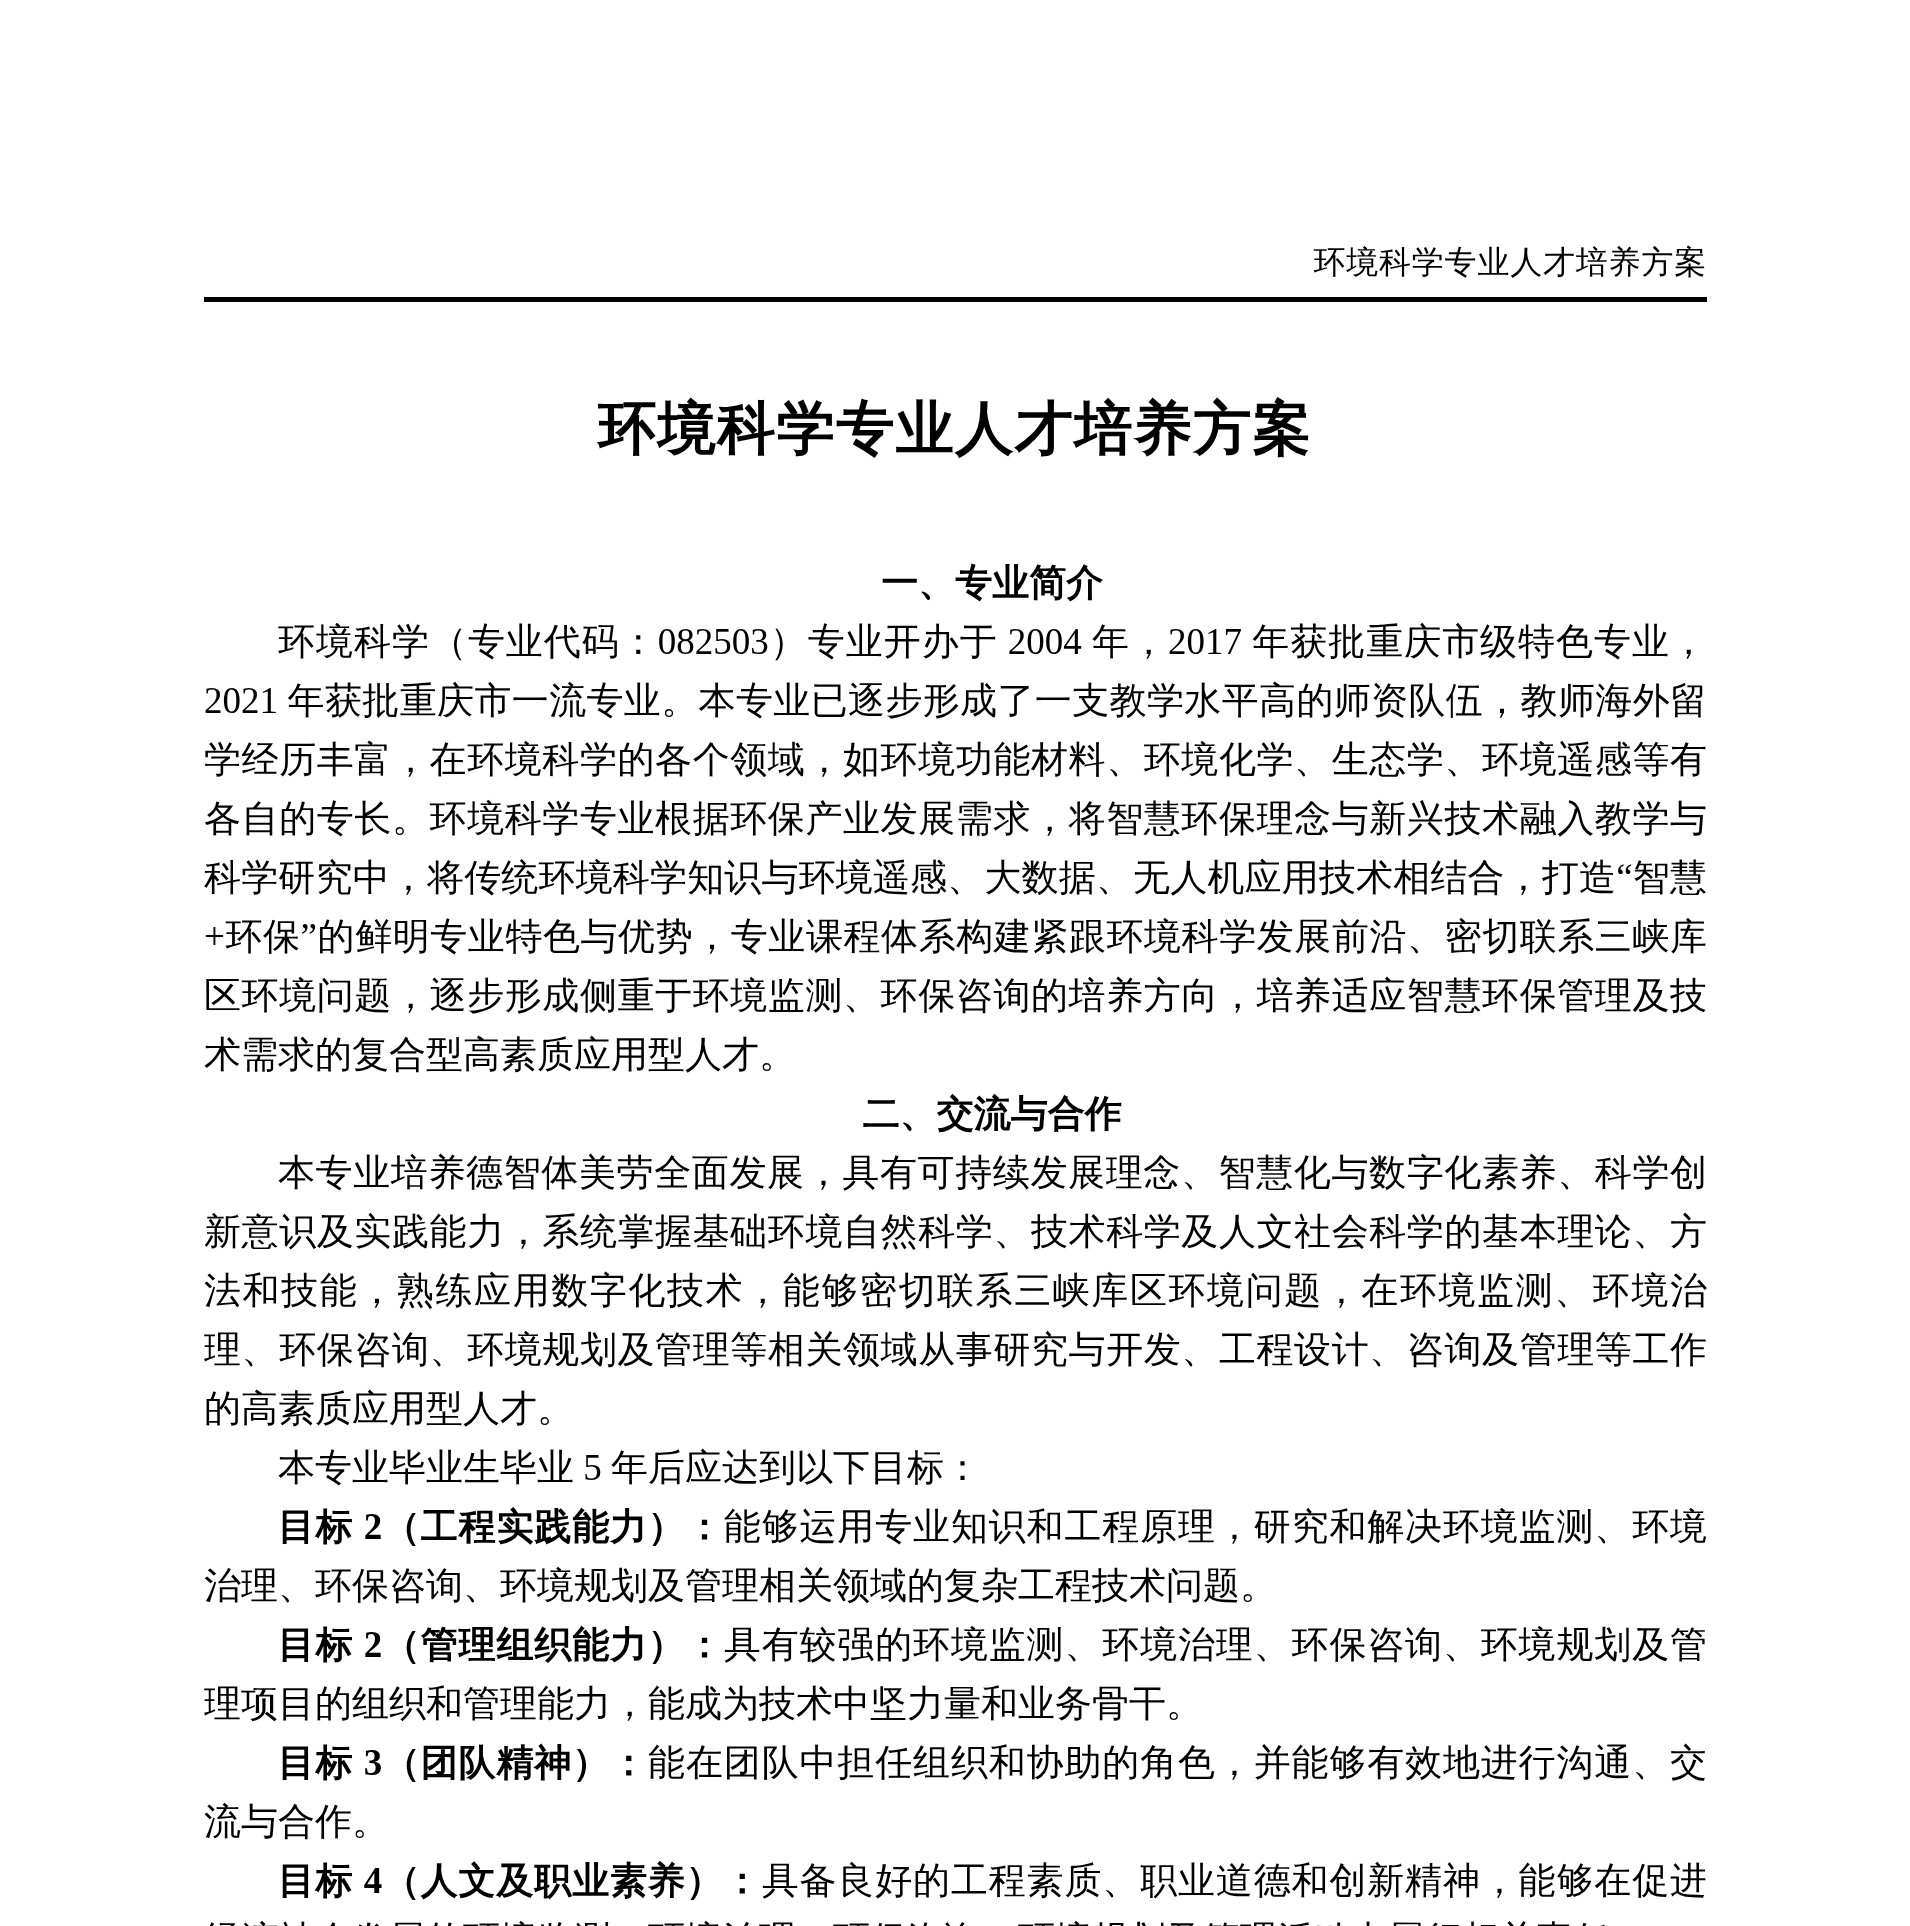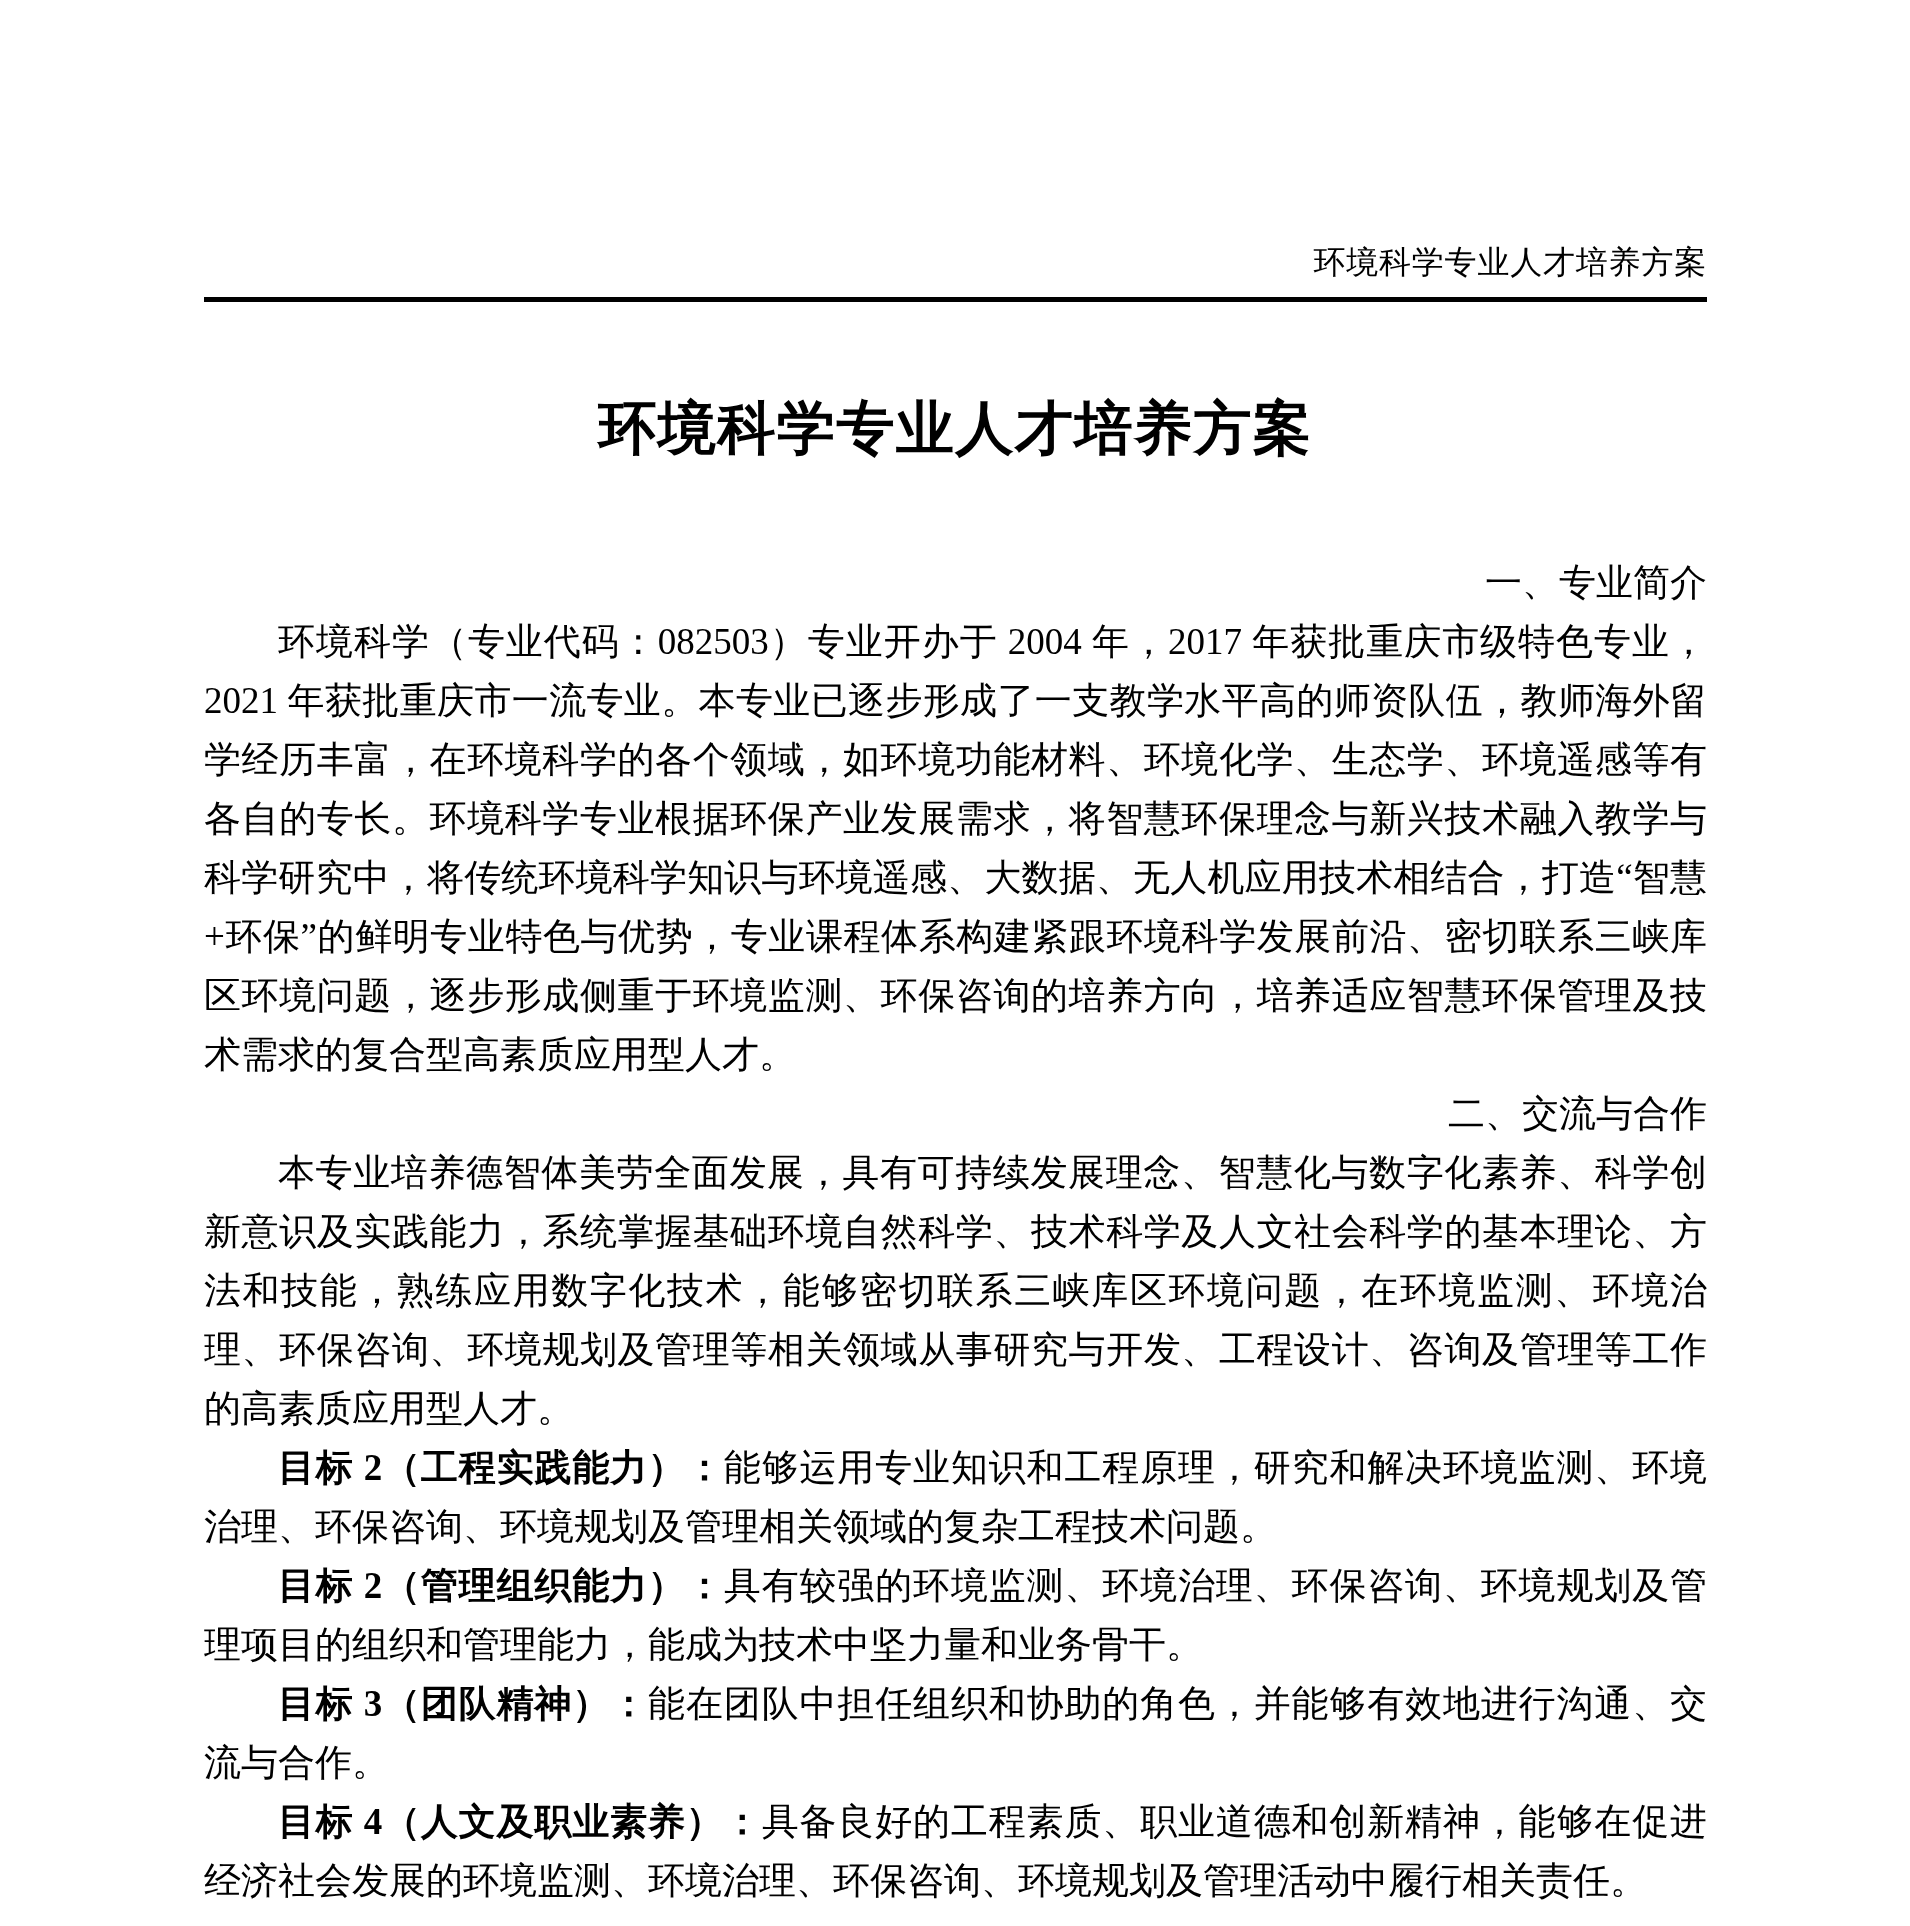--- a/index.html
+++ b/index.html
@@ -30,22 +30,22 @@
   }
 
   .content {
     margin: 94px 204px 0 204px;
     font-size: 37px;
     line-height: 59px;
     text-align: justify;
   }
   .content p { margin: 0; padding: 0; text-indent: 2em; }
   .content p.heading {
-    font-weight: normal;
-    text-align: right;
+    font-weight: bold;
+    text-align: center;
   }
   .para-lead { font-weight: bold; }
 </style>
 </head>
 <body>
 
 <div class="page">
 
   <div class="header">
     <div class="header-text">环境科学专业人才培养方案</div>
@@ -57,20 +57,21 @@
   <div class="content">
 
     <p class="heading">一、专业简介</p>
 
     <p class="para"><span class="para-text">环境科学（专业代码：082503）专业开办于 2004 年，2017 年获批重庆市级特色专业，2021 年获批重庆市一流专业。本专业已逐步形成了一支教学水平高的师资队伍，教师海外留学经历丰富，在环境科学的各个领域，如环境功能材料、环境化学、生态学、环境遥感等有各自的专长。环境科学专业根据环保产业发展需求，将智慧环保理念与新兴技术融入教学与科学研究中，将传统环境科学知识与环境遥感、大数据、无人机应用技术相结合，打造“智慧+环保”的鲜明专业特色与优势，专业课程体系构建紧跟环境科学发展前沿、密切联系三峡库区环境问题，逐步形成侧重于环境监测、环保咨询的培养方向，培养适应智慧环保管理及技术需求的复合型高素质应用型人才。</span></p>
 
     <p class="heading">二、交流与合作</p>
 
     <p class="para"><span class="para-text">本专业培养德智体美劳全面发展，具有可持续发展理念、智慧化与数字化素养、科学创新意识及实践能力，系统掌握基础环境自然科学、技术科学及人文社会科学的基本理论、方法和技能，熟练应用数字化技术，能够密切联系三峡库区环境问题，在环境监测、环境治理、环保咨询、环境规划及管理等相关领域从事研究与开发、工程设计、咨询及管理等工作的高素质应用型人才。</span></p>
 
+    <p class="para"><span class="para-text">本专业毕业生毕业 5 年后应达到以下目标：</span></p>
 
     <p class="para"><span class="para-lead">目标 2（工程实践能力）：</span><span class="para-text">能够运用专业知识和工程原理，研究和解决环境监测、环境治理、环保咨询、环境规划及管理相关领域的复杂工程技术问题。</span></p>
 
     <p class="para"><span class="para-lead">目标 2（管理组织能力）：</span><span class="para-text">具有较强的环境监测、环境治理、环保咨询、环境规划及管理项目的组织和管理能力，能成为技术中坚力量和业务骨干。</span></p>
 
     <p class="para"><span class="para-lead">目标 3（团队精神）：</span><span class="para-text">能在团队中担任组织和协助的角色，并能够有效地进行沟通、交流与合作。</span></p>
 
     <p class="para"><span class="para-lead">目标 4（人文及职业素养）：</span><span class="para-text">具备良好的工程素质、职业道德和创新精神，能够在促进经济社会发展的环境监测、环境治理、环保咨询、环境规划及管理活动中履行相关责任。</span></p>
 
   </div>

